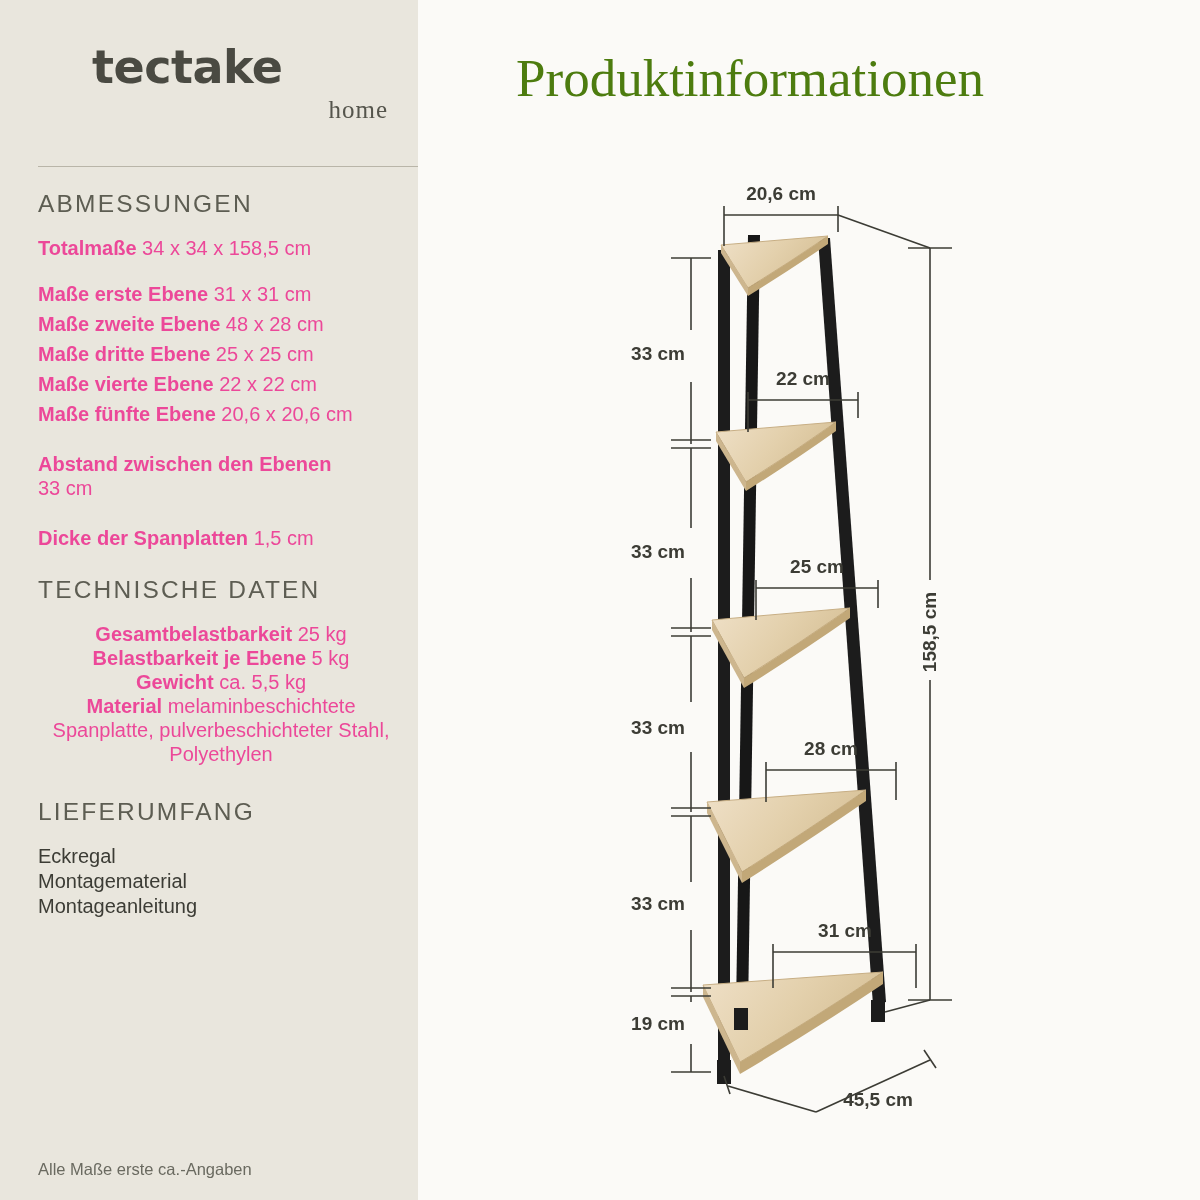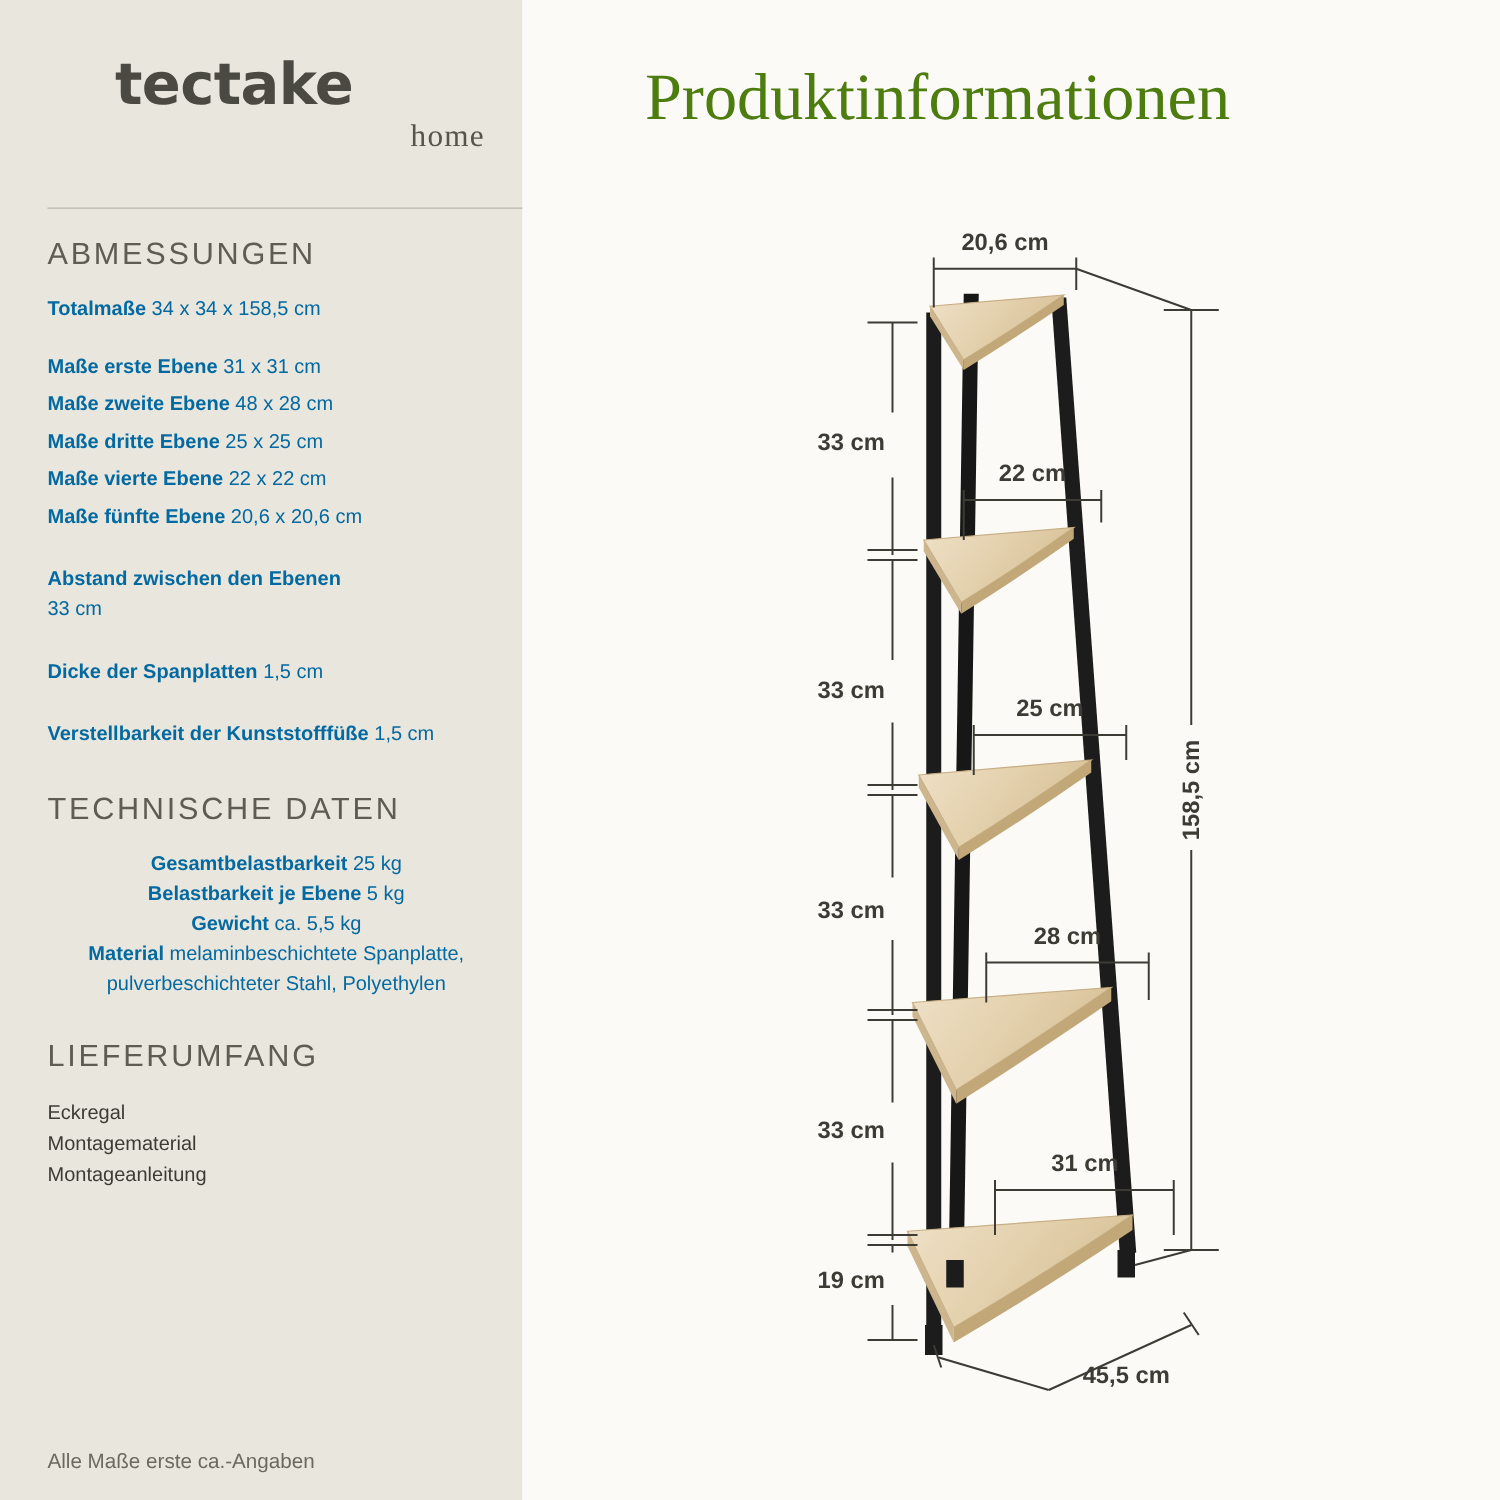--- a/index.html
+++ b/index.html
@@ -90,50 +90,49 @@
     width: 366px;
   }
   .section-head {
     font-size: 24.5px;
     letter-spacing: 2.2px;
     color: #5d5d52;
     margin: 0 0 18px 0;
     font-weight: normal;
   }
   .spec {
-    font-size: 16px;
+    font-size: 20px;
     line-height: 24px;
-    color: #0369a1;
+    color: #ec4899;
     margin: 0 0 6px 0;
   }
   .spec b {
     font-weight: bold;
   }
   .gap-lg { margin-bottom: 22px; }
   .block { margin-bottom: 26px; }
   .list-item {
-    font-size: 16px;
+    font-size: 20px;
     line-height: 25px;
     color: #3c3c35;
   }
   #footnote {
     position: absolute;
     left: 38px;
     top: 1160px;
     font-size: 16.5px;
     color: #6a6a60;
   }
   
   #drawing {
     position: absolute;
     left: 418px;
     top: 0;
     width: 670px;
     height: 1200px;
-    padding-left: 23px;
   }
   #drawing svg { display: block; }
   .dim-text {
     font-family: "Liberation Sans", sans-serif;
     font-size: 19px;
     font-weight: bold;
     fill: #3c3c35;
   }
 </style>
 </head>
@@ -193,26 +192,20 @@
     </div>
 
 
     <div class="block">
       <div class="spec" style="margin-bottom:0;">
         <b>Dicke der Spanplatten</b>
         <span>1,5 cm</span>
       </div>
     </div>
 
-    <div class="block" style="margin-bottom:34px;">
-      <div class="spec" style="margin-bottom:0;">
-        <b>Verstellbarkeit der Kunststofffüße</b>
-        <span>1,5 cm</span>
-      </div>
-    </div>
 
     <div class="section-head">TECHNISCHE DATEN</div>
 
     <div class="block" style="margin-bottom:32px;text-align:center;">
       <div class="spec" style="margin-bottom:0;">
         <b>Gesamtbelastbarkeit</b>
         <span>25 kg</span>
       </div>
       <div class="spec" style="margin-bottom:0;">
         <b>Belastbarkeit je Ebene</b>

